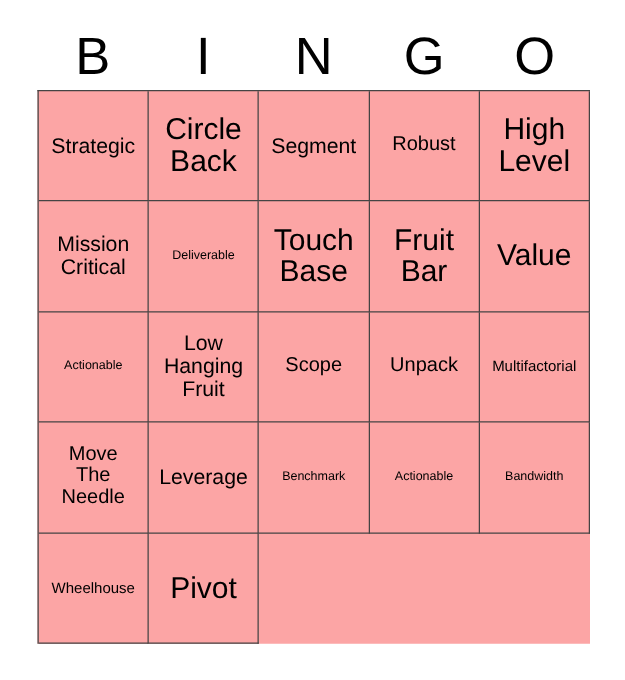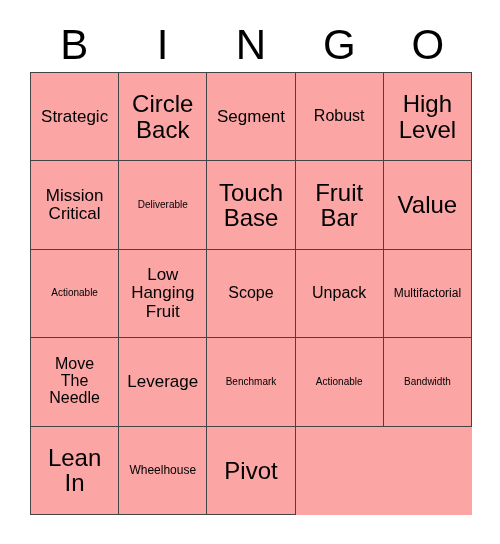--- a/index.html
+++ b/index.html
@@ -154,24 +154,20 @@
       </div>
       <div class="cell fs-xs">
         <span class="cell-text">Benchmark</span>
       </div>
       <div class="cell fs-xs">
         <span class="cell-text">Actionable</span>
       </div>
       <div class="cell fs-xs">
         <span class="cell-text">Bandwidth</span>
       </div>
-      <div class="cell fs-lg">
-        <span class="cell-text">Lean
-In</span>
-      </div>
       <div class="cell fs-xxs">
         <span class="cell-text">Wheelhouse</span>
       </div>
       <div class="cell fs-lg">
         <span class="cell-text">Pivot</span>
       </div>
     </div>
 
 </div>
 

